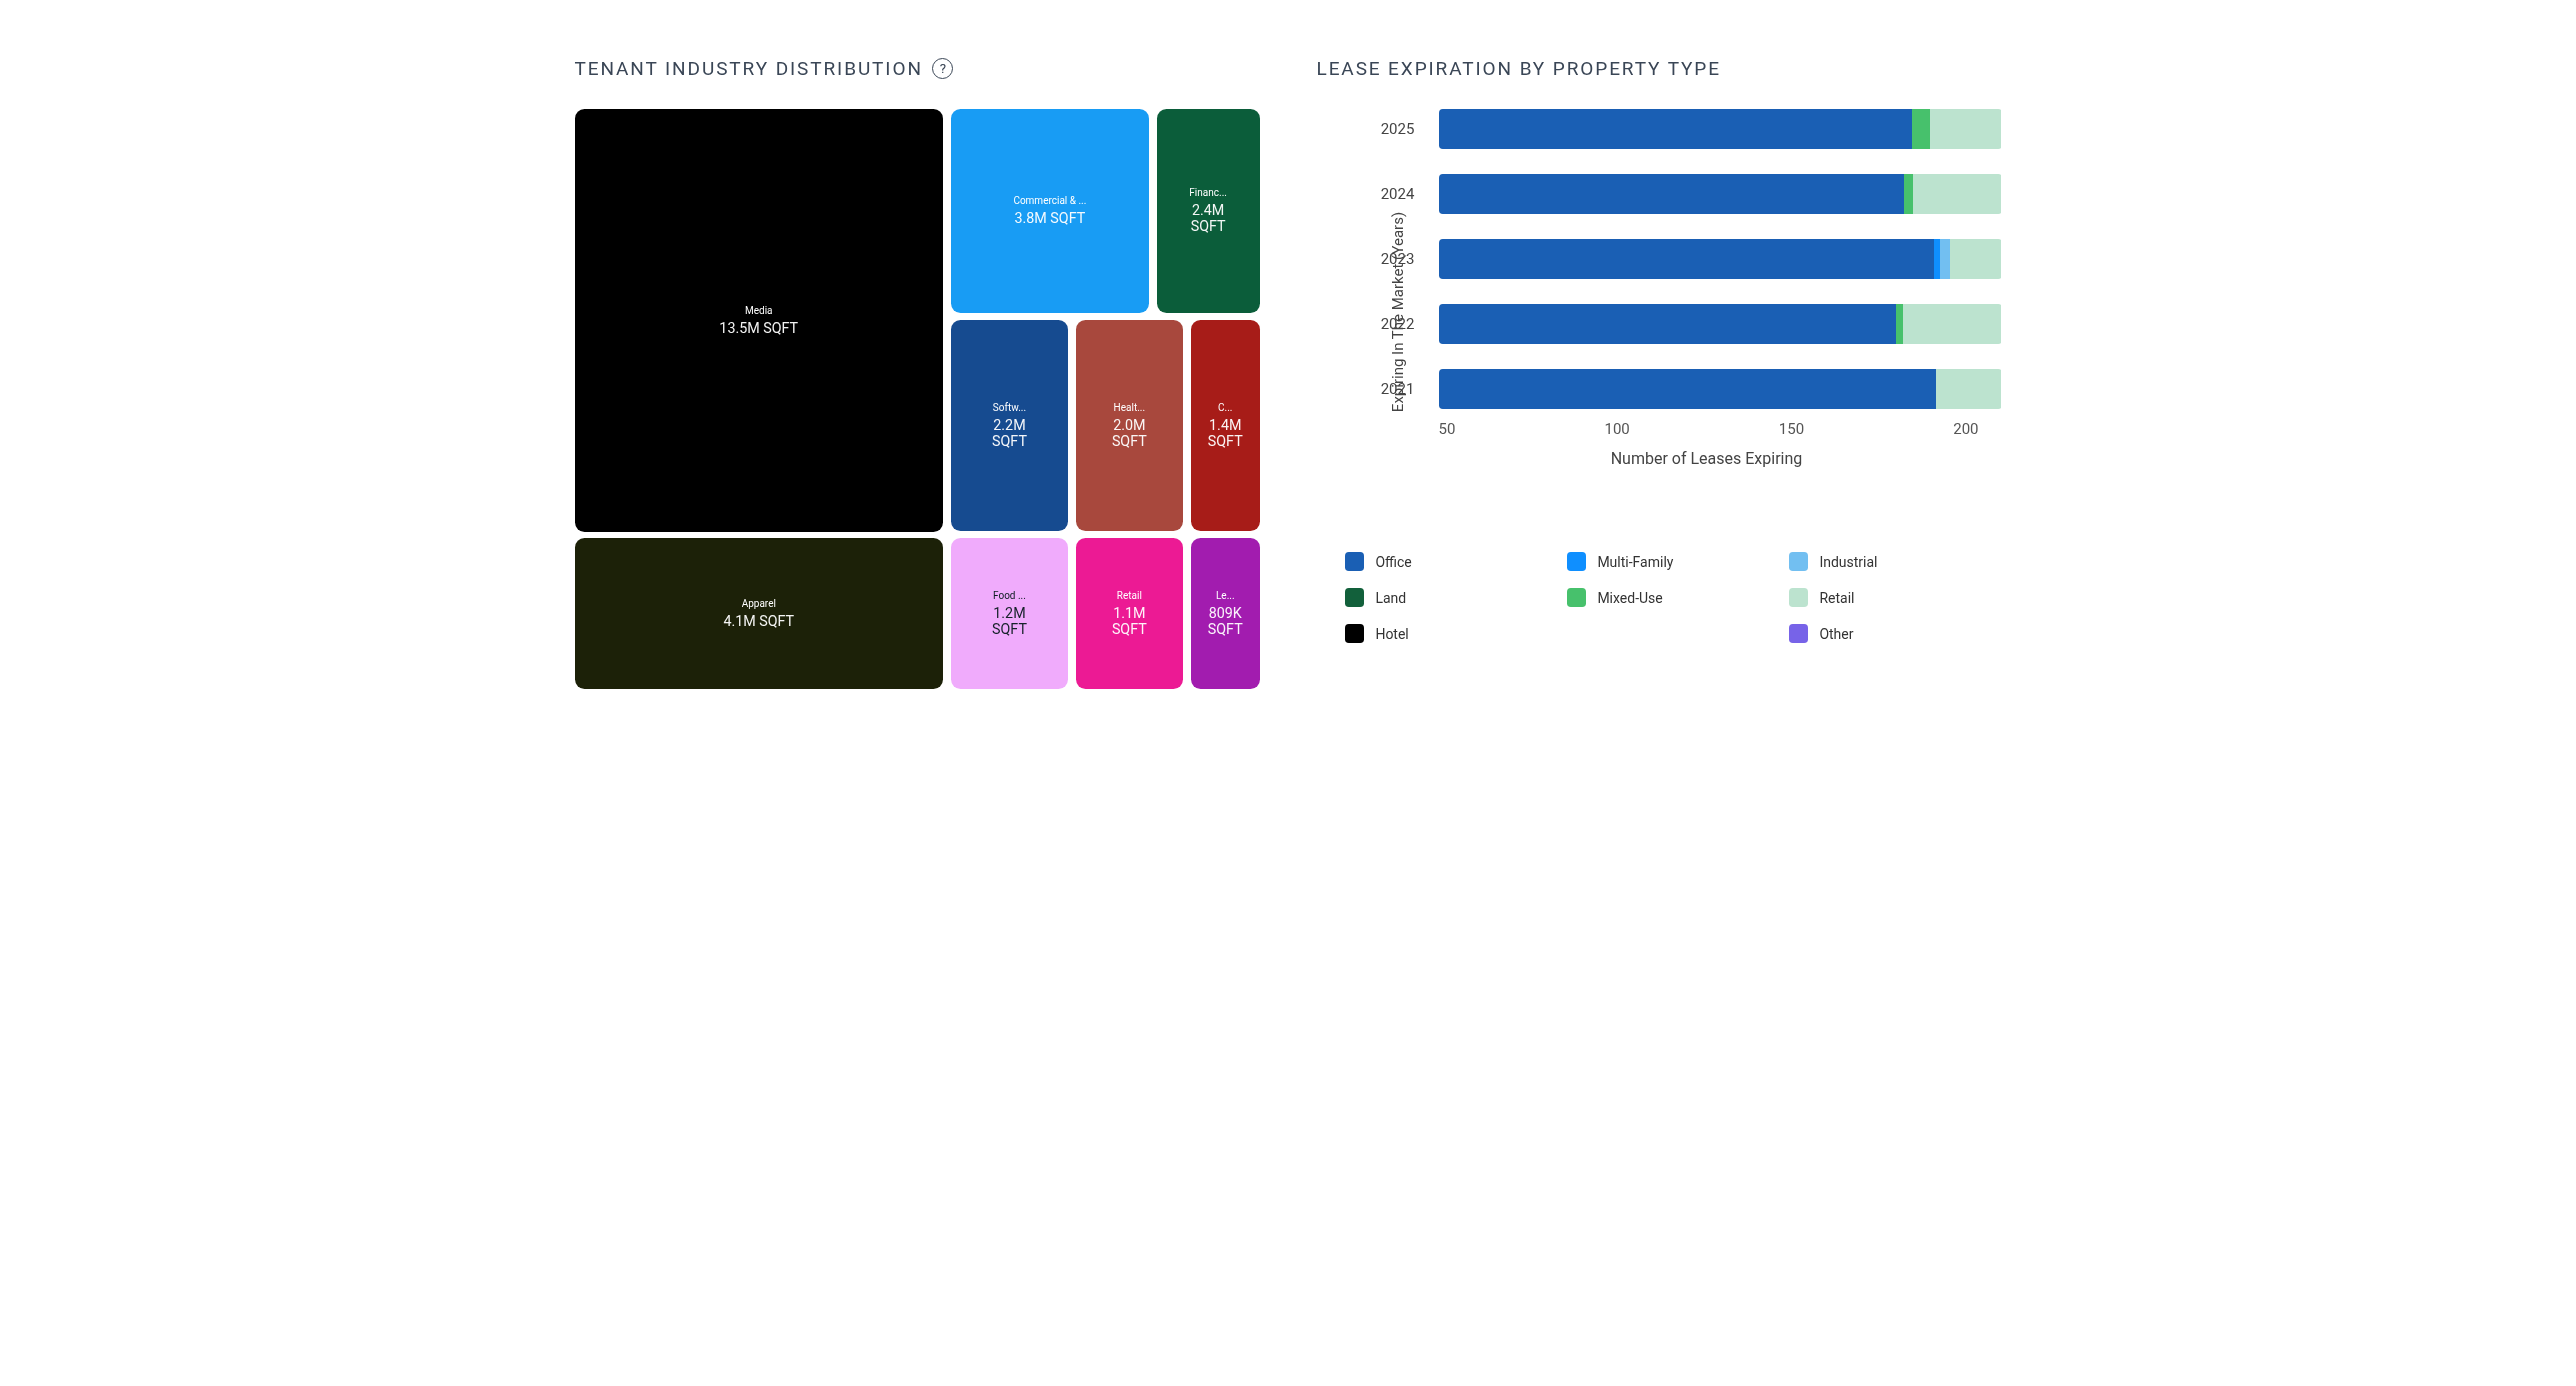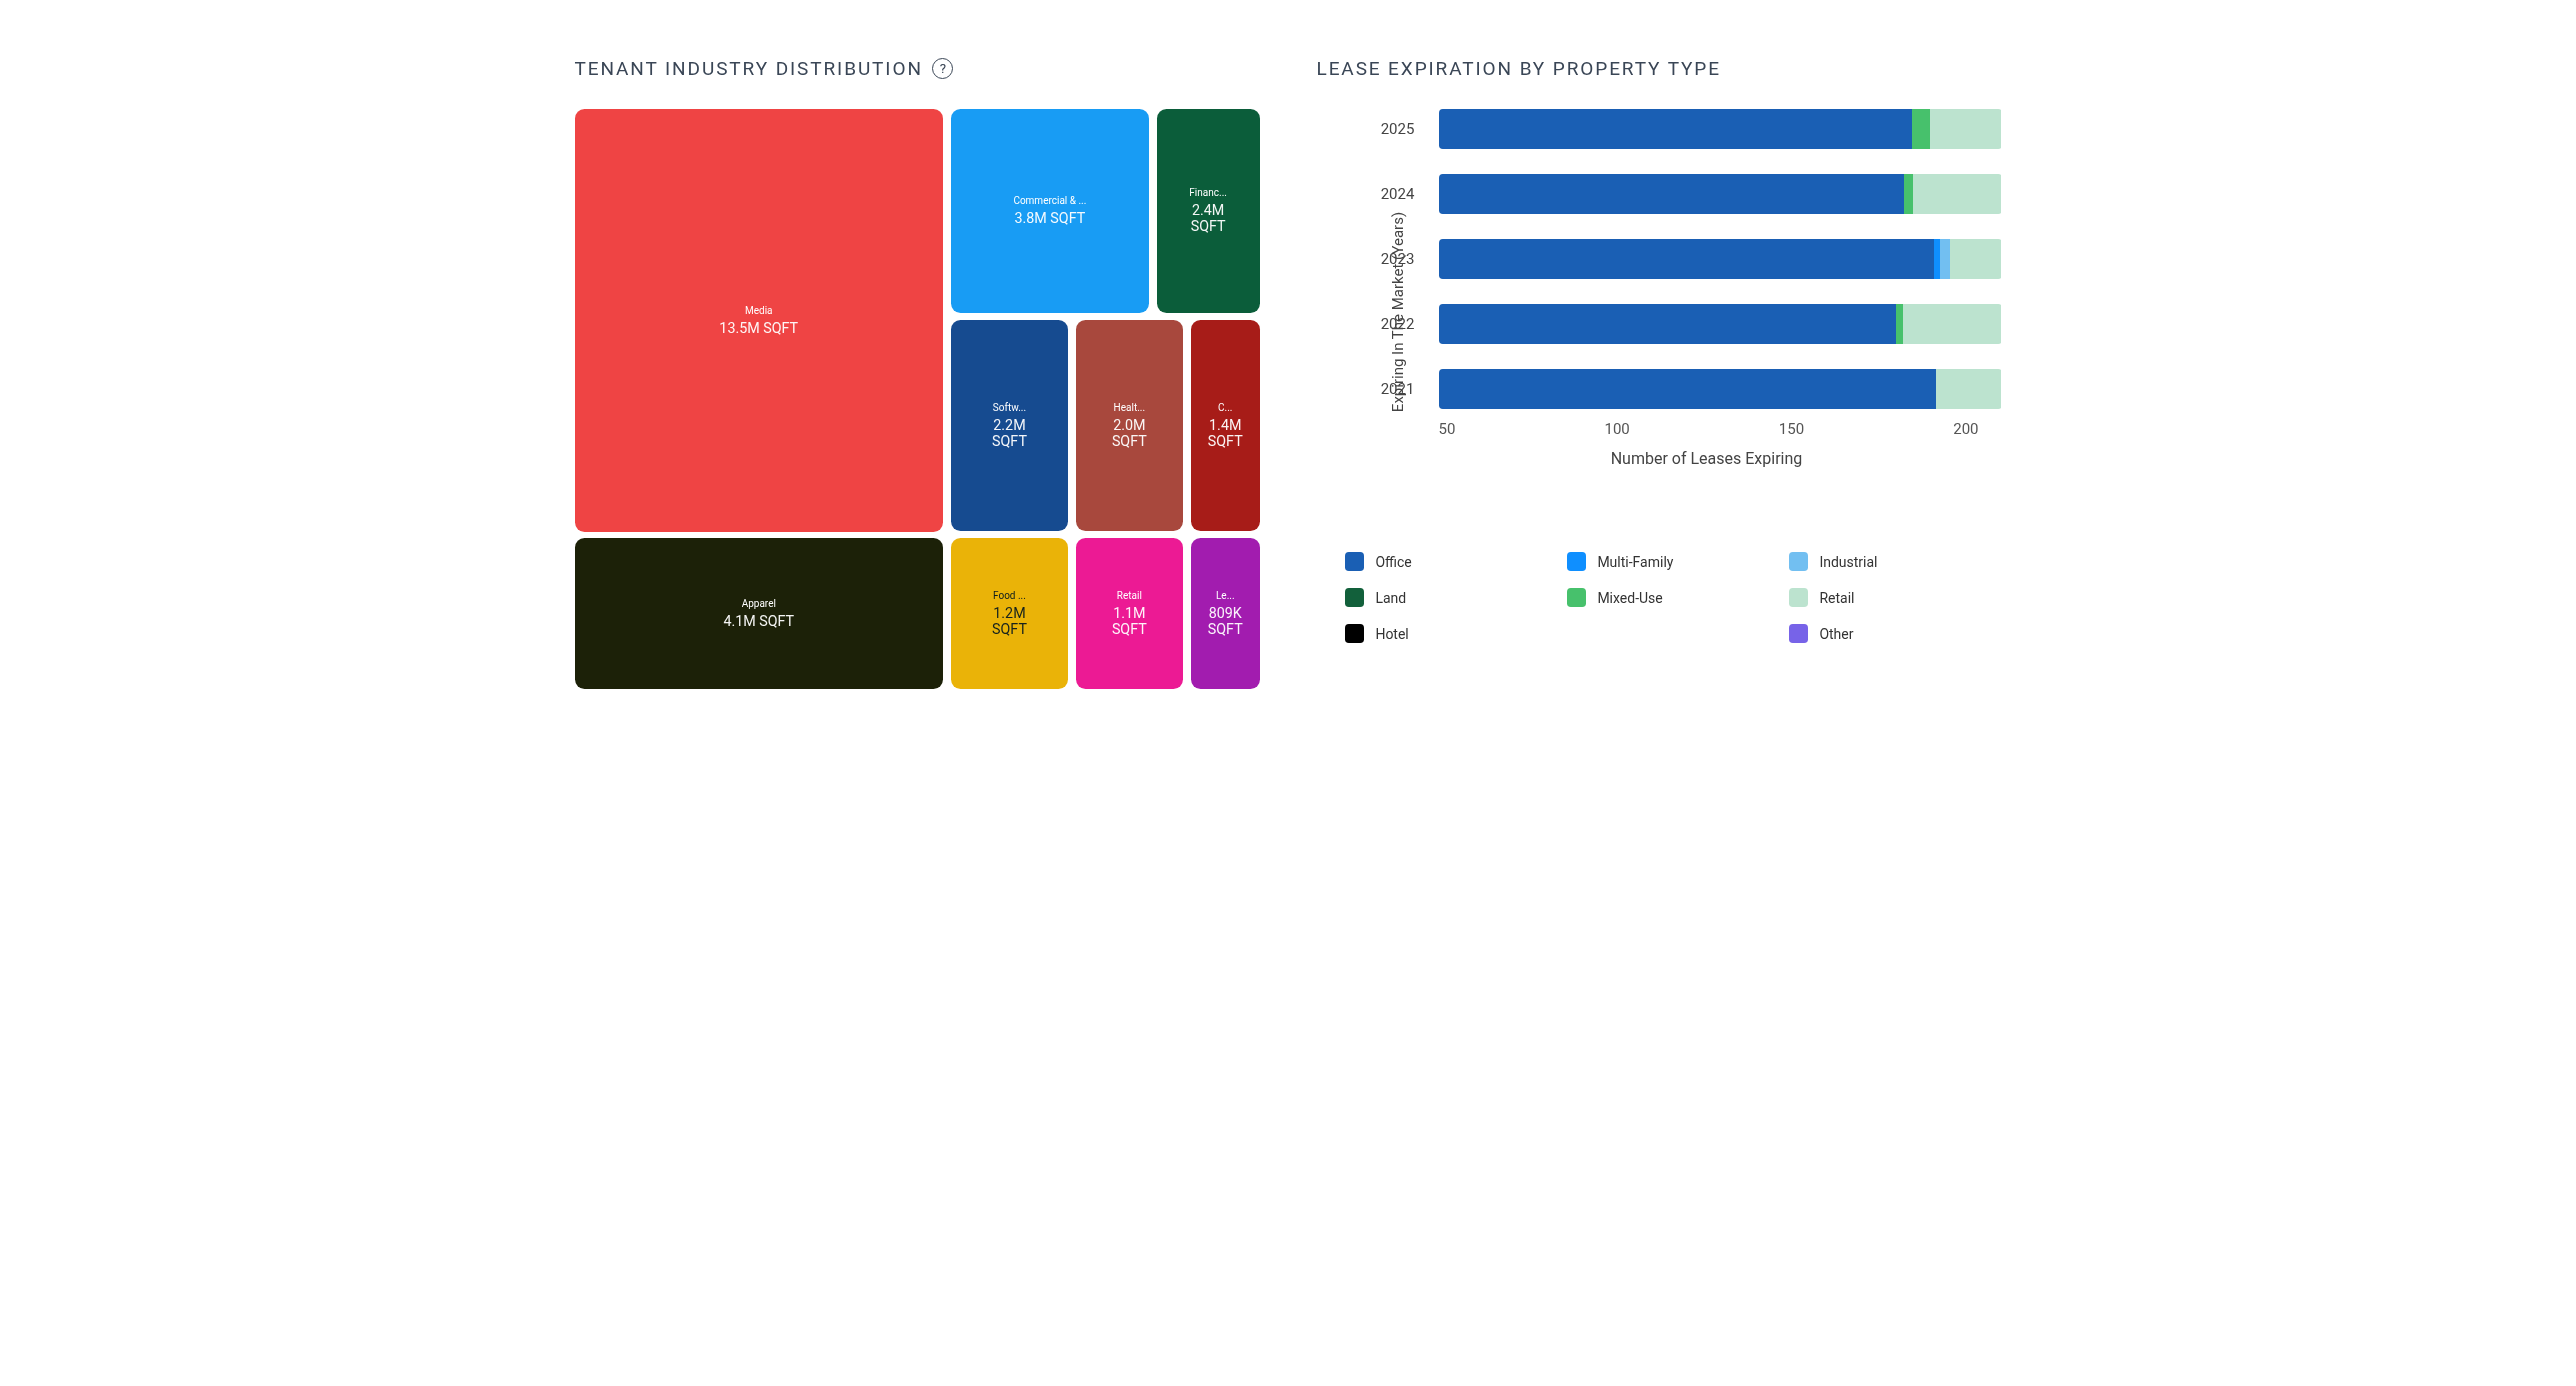--- a/index.html
+++ b/index.html
@@ -34,21 +34,21 @@
 </head>
 <body>
 
 <div class="container">
   <div class="panel">
     <div class="title-row">
       <div class="title">TENANT INDUSTRY DISTRIBUTION</div>
       <div class="help-icon">?</div>
     </div>
     <div class="treemap" id="treemap">
-        <div class="tile " style="left: 0%; top: 0%; width: 53.8%; height: 73%; background: #ef4444;">
+        <div class="tile " style="left: 0%; top: 0%; width: 53.8%; height: 73%; background: #000000;">
           <div class="name">Media</div>
           <div class="val">13.5M SQFT</div>
         </div>
         <div class="tile " style="left: 0%; top: 74%; width: 53.8%; height: 26%; background: rgb(28, 33, 8);">
           <div class="name">Apparel</div>
           <div class="val">4.1M SQFT</div>
         </div>
         <div class="tile " style="left: 55%; top: 0%; width: 28.8%; height: 35.2%; background: rgb(24, 156, 244);">
           <div class="name">Commercial &amp; ...</div>
           <div class="val">3.8M SQFT</div>
@@ -62,21 +62,21 @@
           <div class="val">2.2M<br>SQFT</div>
         </div>
         <div class="tile " style="left: 73.2%; top: 36.4%; width: 15.6%; height: 36.4%; background: rgb(168, 72, 61);">
           <div class="name">Healt...</div>
           <div class="val">2.0M<br>SQFT</div>
         </div>
         <div class="tile " style="left: 90%; top: 36.4%; width: 10%; height: 36.4%; background: rgb(167, 28, 24);">
           <div class="name">C...</div>
           <div class="val">1.4M<br>SQFT</div>
         </div>
-        <div class="tile dark" style="left: 55%; top: 74%; width: 17%; height: 26%; background: #eab308;">
+        <div class="tile dark" style="left: 55%; top: 74%; width: 17%; height: 26%; background: #f0abfc;">
           <div class="name">Food ...</div>
           <div class="val">1.2M<br>SQFT</div>
         </div>
         <div class="tile " style="left: 73.2%; top: 74%; width: 15.6%; height: 26%; background: rgb(236, 26, 148);">
           <div class="name">Retail</div>
           <div class="val">1.1M<br>SQFT</div>
         </div>
         <div class="tile " style="left: 90%; top: 74%; width: 10%; height: 26%; background: #a21caf;">
           <div class="name">Le...</div>
           <div class="val">809K<br>SQFT</div>

